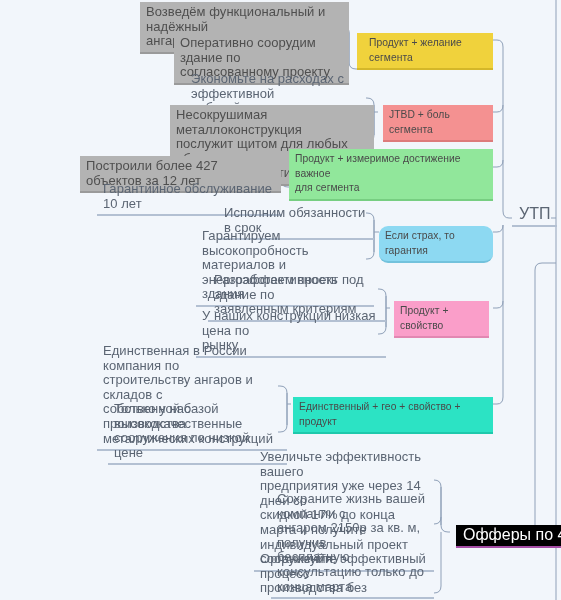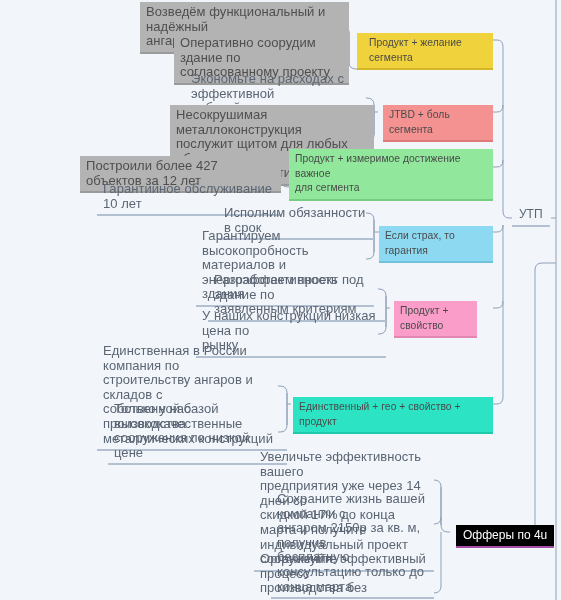--- a/index.html
+++ b/index.html
@@ -43,21 +43,21 @@
     font-size: 10.3px;
     line-height: 14.6px;
     padding: 3px 7px 3px 6px;
     white-space: pre-line;
     color: #4a4a4a;
     letter-spacing: 0.05px;
   }
   .rightlabel {
     position: absolute;
     box-sizing: border-box;
-    font-size: 12px;
+    font-size: 16px;
     line-height: 14.6px;
     padding: 3px 7px;
     color: #5b6573;
     white-space: nowrap;
     text-align: center;
   }
   .rightlabel.utp {
     border-bottom: 2px solid #b3c0d2;
   }
   .rightlabel.offers {
@@ -183,23 +183,23 @@
 производства без первоначального
 взноса уже через 14 дней со скидкой 17%</div>
 
   <div class="tag" style="left:357px; top:33px; width:136px; background:#f0d23c; border-bottom:2px solid #d4b729;padding-left:12px;">Продукт + желание сегмента</div>
 
   <div class="tag" style="left:383px; top:105px; width:110px; background:#f49191; border-bottom:2px solid #dd7b7b;">JTBD + боль сегмента</div>
 
   <div class="tag" style="left:289px; top:149px; width:204px; background:#91e79b; border-bottom:2px solid #77ce81;">Продукт + измеримое достижение важное
 для сегмента</div>
 
-  <div class="tag" style="left:379px; top:226px; width:114px; background:#8dd9f2; border-bottom:2px solid #73c2dc;">Если страх, то гарантия</div>
-
-  <div class="tag" style="left:394px; top:301px; width:83px; background:#fa9ec9; border-bottom:2px solid #e287b2;">Продукт + свойство</div>
+  <div class="tag" style="left:379px; top:226px; width:114px; background:#8dd9f2; border-bottom:2px solid #73c2dc;border-radius:9px;">Если страх, то гарантия</div>
+
+  <div class="tag" style="left:394px; top:301px; width:95px; background:#fa9ec9; border-bottom:2px solid #e287b2;">Продукт + свойство</div>
 
   <div class="tag" style="left:293px; top:397px; width:200px; background:#2ce3c4; border-bottom:2px solid #1fc9ac;">Единственный + гео + свойство + продукт</div>
 
   <div class="rightlabel utp" style="left:512px; top:204px;">УТП</div>
 
   <div class="rightlabel offers" style="left:456px; top:525px;">Офферы по 4u</div>
 
 </div>
 
 </body></html>

